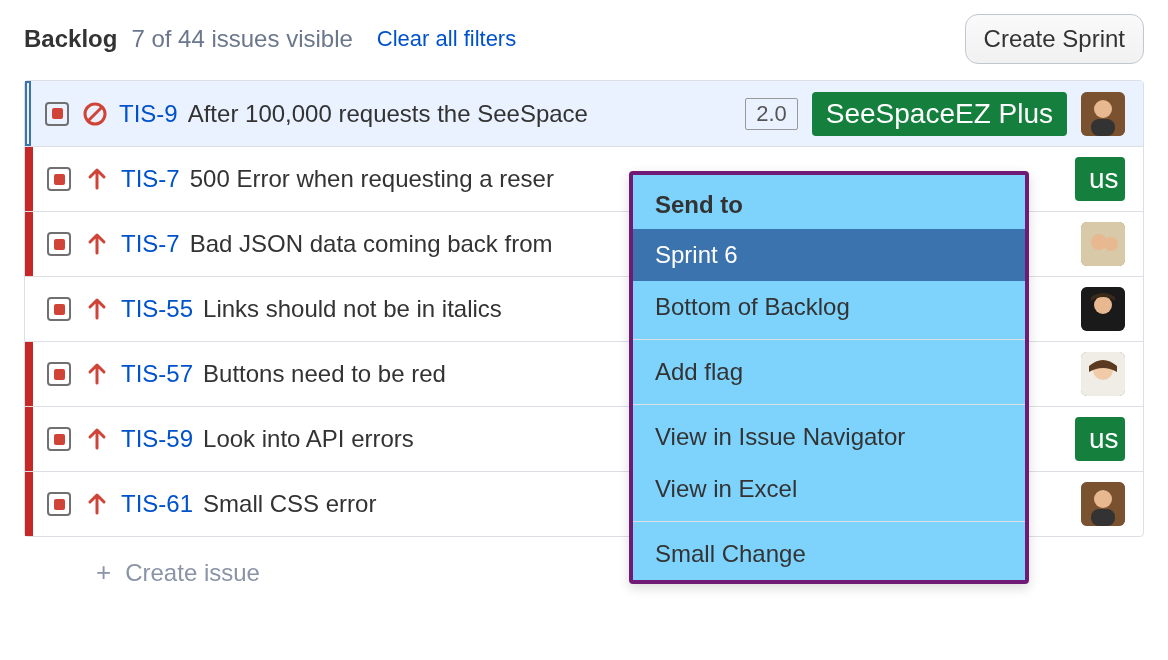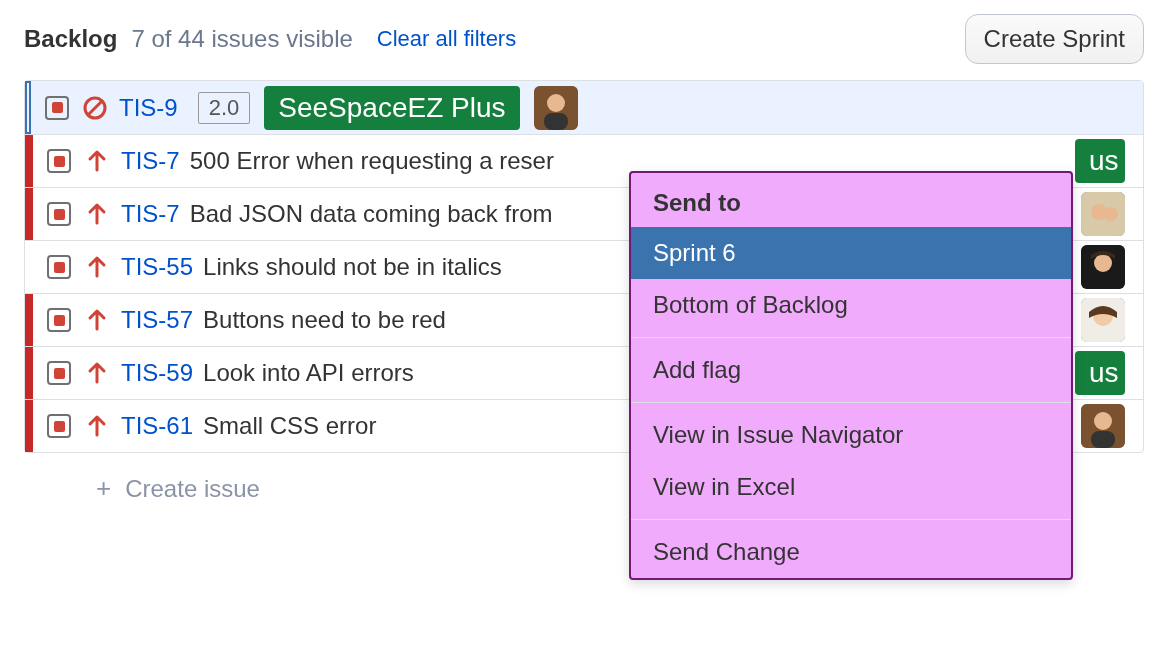--- a/index.html
+++ b/index.html
@@ -45,21 +45,21 @@
   }
   .issue-list {
     border: 1px solid #dcdfe4;
     border-radius: 4px;
     overflow: visible;
     position: relative;
   }
   .issue-row {
     display: flex;
     align-items: center;
-    height: 53px;
+    height: 65px;
     border-top: 1px solid #dcdfe4;
     padding: 0 18px 0 0;
     position: relative;
   }
   .issue-row:first-child { border-top: none; }
   .issue-row.selected {
     background: #eaf2ff;
   }
   .left-bar {
     width: 8px;
@@ -150,23 +150,23 @@
   }
   .create-issue-row .plus {
     margin-right: 14px;
     font-size: 26px;
   }
   
   .context-menu {
     position: absolute;
     top: 171px;
     left: 629px;
-    width: 444px;
-    background: #f0abfc;
-    border: 2px solid #701a75;
+    width: 400px;
+    background: #7dd3fc;
+    border: 4px solid #701a75;
     border-radius: 4px;
     box-shadow: 0 4px 12px rgba(0,0,0,0.15);
     z-index: 50;
     font-size: 24px;
   }
   .menu-header {
     padding: 16px 22px 10px 22px;
     font-weight: 700;
     color: #333;
   }
@@ -202,20 +202,21 @@
       <span class="type-icon">
           <span class="dot"></span>
         </span>
       <span class="priority-icon">
         <svg viewBox="0 0 24 24">
             <circle cx="12" cy="12" r="10" fill="none" stroke="#d04437" stroke-width="3"></circle>
             <line x1="5" y1="19" x2="19" y2="5" stroke="#d04437" stroke-width="3"></line>
           </svg>
       </span>
       <span class="issue-key">TIS-9</span>
+      <span class="issue-summary">After 100,000 requests the SeeSpace</span>
       <span class="lozenge-version">2.0</span>
       <span class="lozenge-epic">SeeSpaceEZ Plus</span>
       <span class="avatar">
         <svg viewBox="0 0 44 44">
             <rect width="44" height="44" fill="#7a5230"></rect>
             <circle cx="22" cy="17" r="9" fill="#e8b890"></circle>
             <rect x="10" y="27" width="24" height="17" rx="8" fill="#333"></rect>
           </svg>
       </span>
     </div>
@@ -344,15 +345,15 @@
   <div class="context-menu">
     <div class="menu-header">Send to</div>
     <div class="menu-item active">Sprint 6</div>
     <div class="menu-item">Bottom of Backlog</div>
     <div class="menu-divider"></div>
     <div class="menu-item">Add flag</div>
     <div class="menu-divider"></div>
     <div class="menu-item">View in Issue Navigator</div>
     <div class="menu-item">View in Excel</div>
     <div class="menu-divider"></div>
-    <div class="menu-item">Send Change</div>
+    <div class="menu-item">Small Change</div>
   </div>
 </div>
 
 </body></html>

